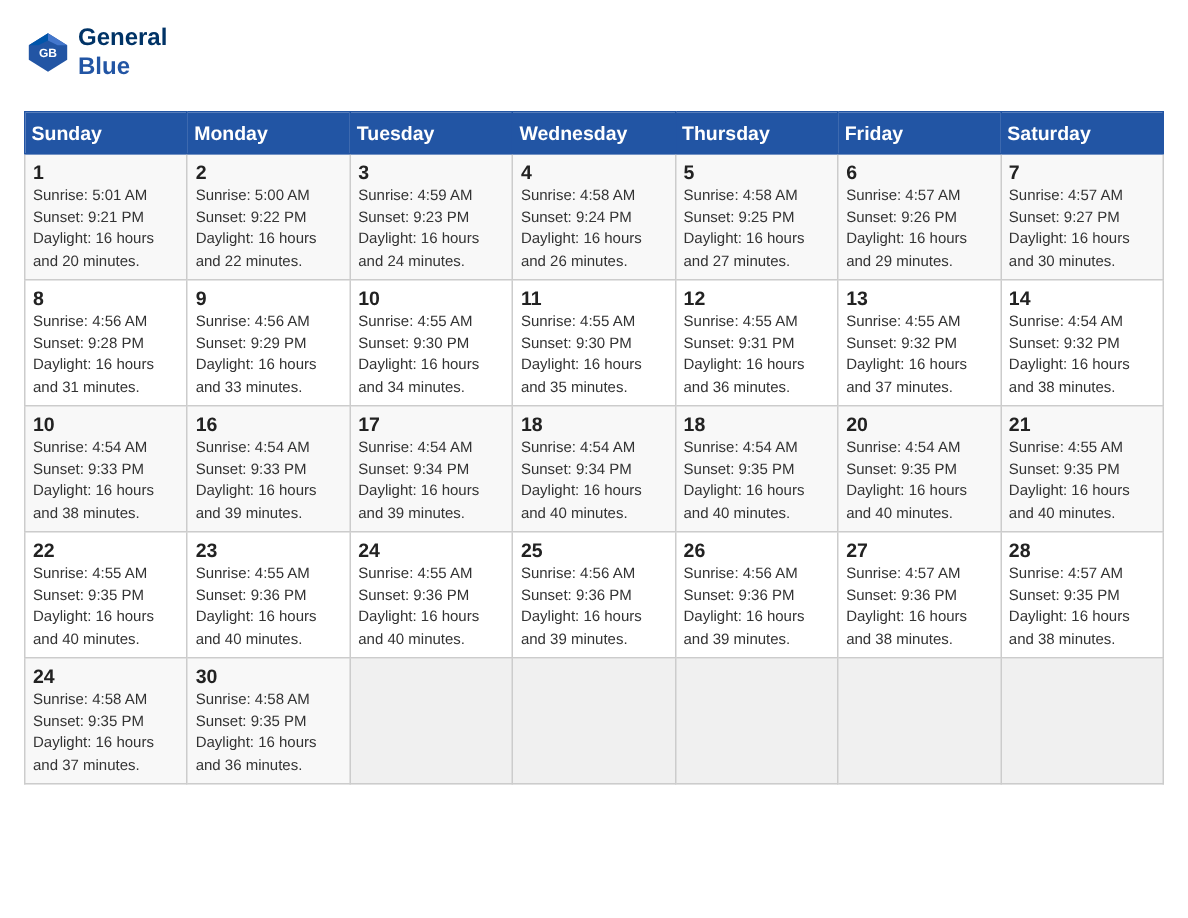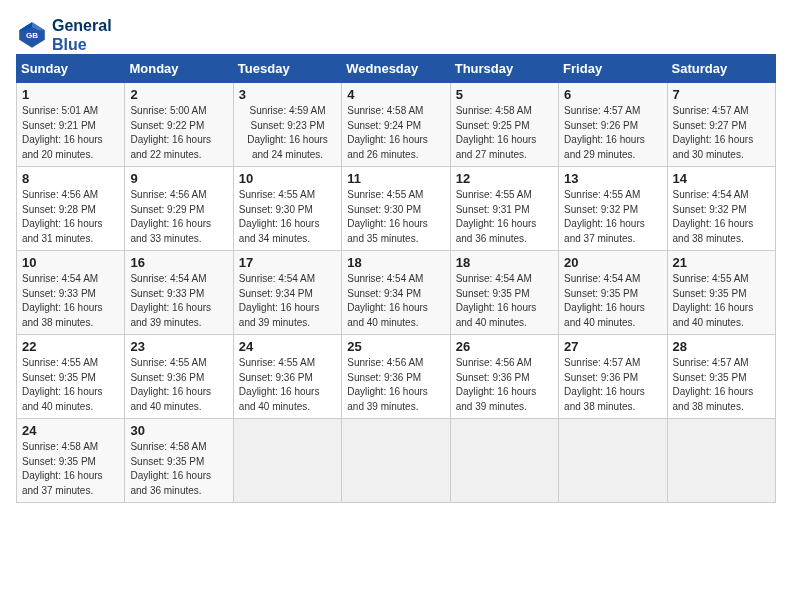--- a/index.html
+++ b/index.html
@@ -7,21 +7,21 @@
       font-family: Arial, sans-serif;
       background: #fff;
       width: 792px;
       min-height: 612px;
       padding: 16px;
     }
     .header {
       display: flex;
       justify-content: space-between;
       align-items: flex-start;
-      margin-bottom: 0;
+      margin-bottom: 20px;
     }
     .logo {
       display: flex;
       align-items: center;
       gap: 4px;
     }
     .logo-icon {
       width: 32px;
       height: 32px;
     }
@@ -128,21 +128,21 @@
         </td>
         <td>
           <span class="day-num">2</span>
           <div class="day-detail" style="white-space: pre-line;">Sunrise: 5:00 AM
 Sunset: 9:22 PM
 Daylight: 16 hours
 and 22 minutes.</div>
         </td>
         <td>
           <span class="day-num">3</span>
-          <div class="day-detail" style="white-space: pre-line; text-align: center;">Sunrise: 4:59 AM
+          <div class="day-detail" style="white-space: pre-line;">Sunrise: 4:59 AM
 Sunset: 9:23 PM
 Daylight: 16 hours
 and 24 minutes.</div>
         </td>
         <td>
           <span class="day-num">4</span>
           <div class="day-detail" style="white-space: pre-line;">Sunrise: 4:58 AM
 Sunset: 9:24 PM
 Daylight: 16 hours
 and 26 minutes.</div>

